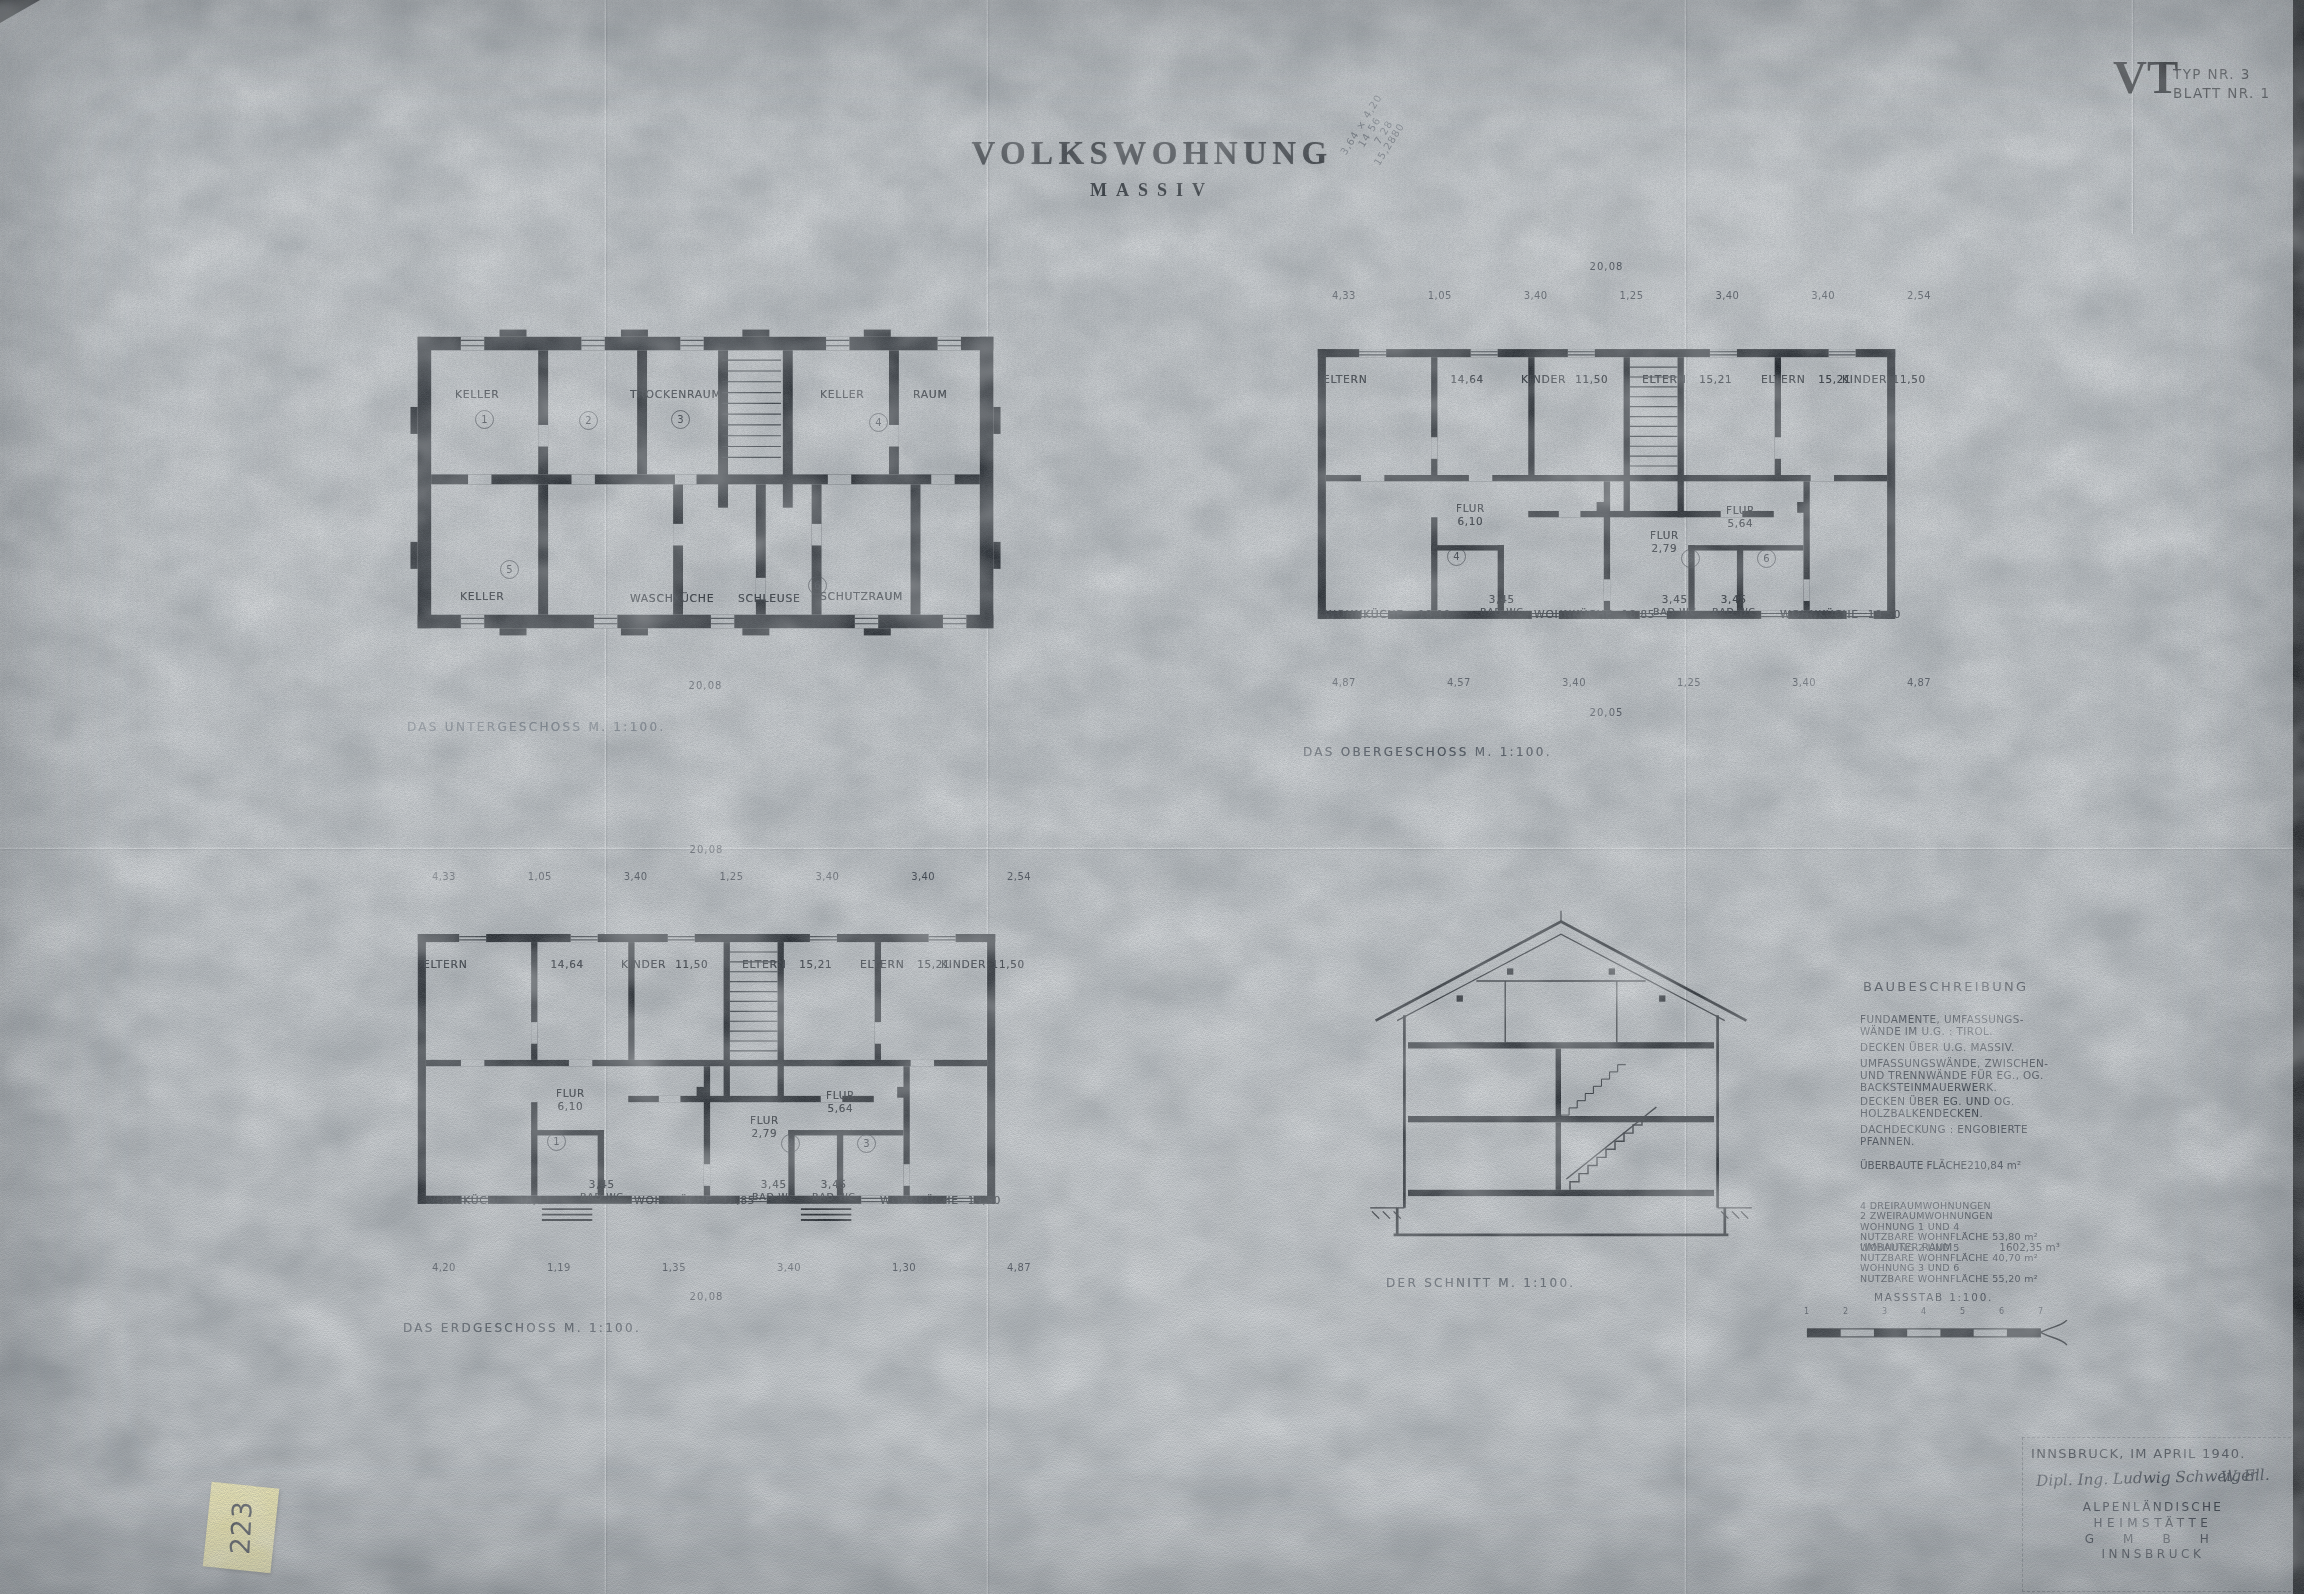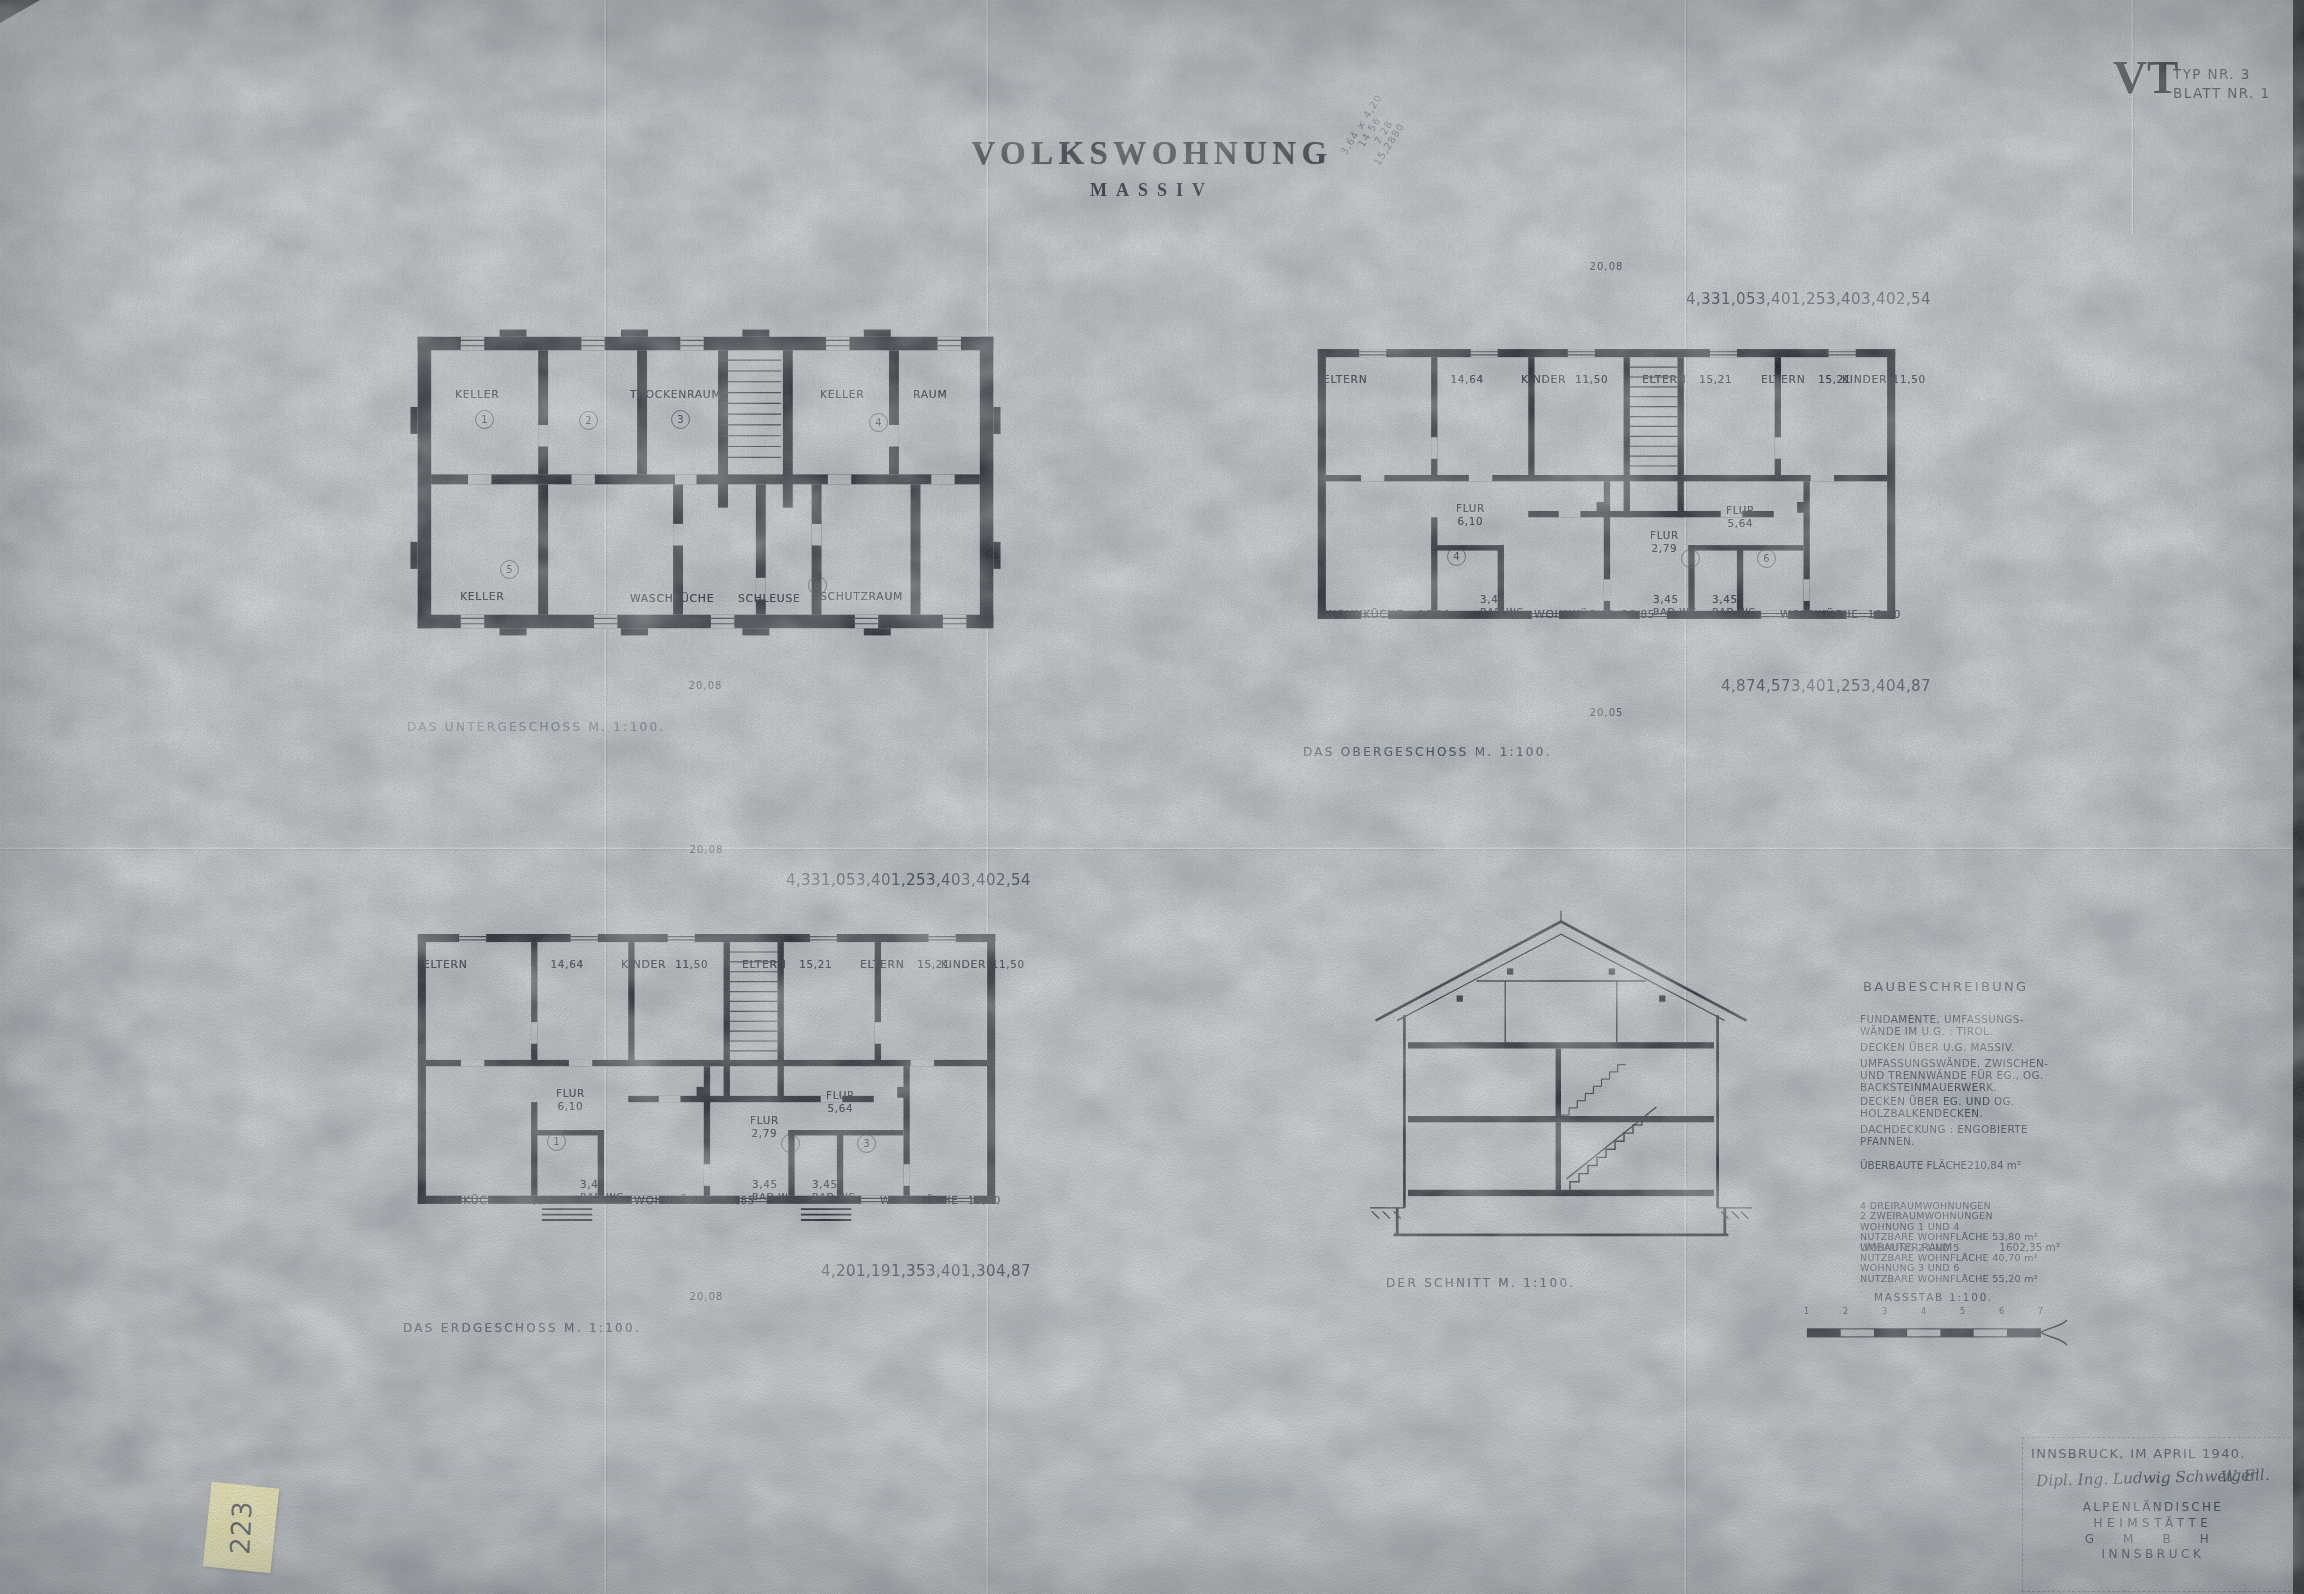--- a/index.html
+++ b/index.html
@@ -18,25 +18,25 @@
   
   .title{left:954px;top:135px;width:396px;text-align:center;font-family:"Liberation Serif",serif;
     font-weight:700;font-size:33px;letter-spacing:5.4px;color:#23282e;text-shadow:0 0 0.9px rgba(35,40,46,.55)}
   .subtitle{left:954px;top:180px;width:396px;text-align:center;font-family:"Liberation Serif",serif;
     font-weight:700;font-size:18px;letter-spacing:9px;color:#2a3036}
   .vt{left:2113px;top:50px;font-family:"Liberation Serif",serif;font-size:47px;font-weight:700;color:#14171b}
   .sheetmeta{left:2173px;top:65px;font-size:13.5px;letter-spacing:1.4px;color:#1d2126;line-height:19px;white-space:nowrap}
   
   .lbl{font-size:10.8px;letter-spacing:0.7px;color:#262c33;white-space:nowrap;text-shadow:0 0 0.5px rgba(38,44,51,.6)}
   .lbl .area{font-size:10.4px}
-  .stack{display:flex;flex-direction:column;line-height:11.7px;font-size:9.5px;}
+  .stack{display:flex;flex-direction:column;line-height:11.7px;font-size:9.5px;text-align:center}
   .hall{display:flex;flex-direction:column;line-height:12.6px;font-size:10.4px;text-align:center}
   .circ{width:17px;height:17px;border:1.4px solid rgba(40,46,54,.72);border-radius:50%;display:flex;
     align-items:center;justify-content:center;font-size:10px;color:#2b313a}
-  .dimrow{display:flex;justify-content:flex-end;padding:0 25px;font-size:15px;color:#373e48;letter-spacing:0.4px}
+  .dimrow{display:flex;justify-content:space-between;padding:0 25px;font-size:10px;color:#373e48;letter-spacing:0.4px}
   .dimtotal{text-align:center;font-size:10px;color:#373e48;letter-spacing:1.1px}
   .caption{font-size:12px;letter-spacing:2.3px;color:#3e4650;white-space:nowrap;text-shadow:0 0 0.5px rgba(62,70,80,.5)}
   .caption.faded{color:#59636f;opacity:.8}
   
   .bb-title{left:1863px;top:979px;font-size:13px;letter-spacing:2.3px;color:#2f3640}
   .bb-item{white-space:pre-line;font-size:10.4px;line-height:12px;letter-spacing:0.4px;color:#333a44}
   .bb-kv{font-size:10.4px;color:#333a44;white-space:nowrap}
   .bb-kv .v{}
   .apt{font-size:9.5px;line-height:10.4px;letter-spacing:0.3px;color:#333a44;white-space:nowrap}
   .mst{left:1874px;top:1291px;font-size:10.4px;letter-spacing:1.8px;color:#333a44}

